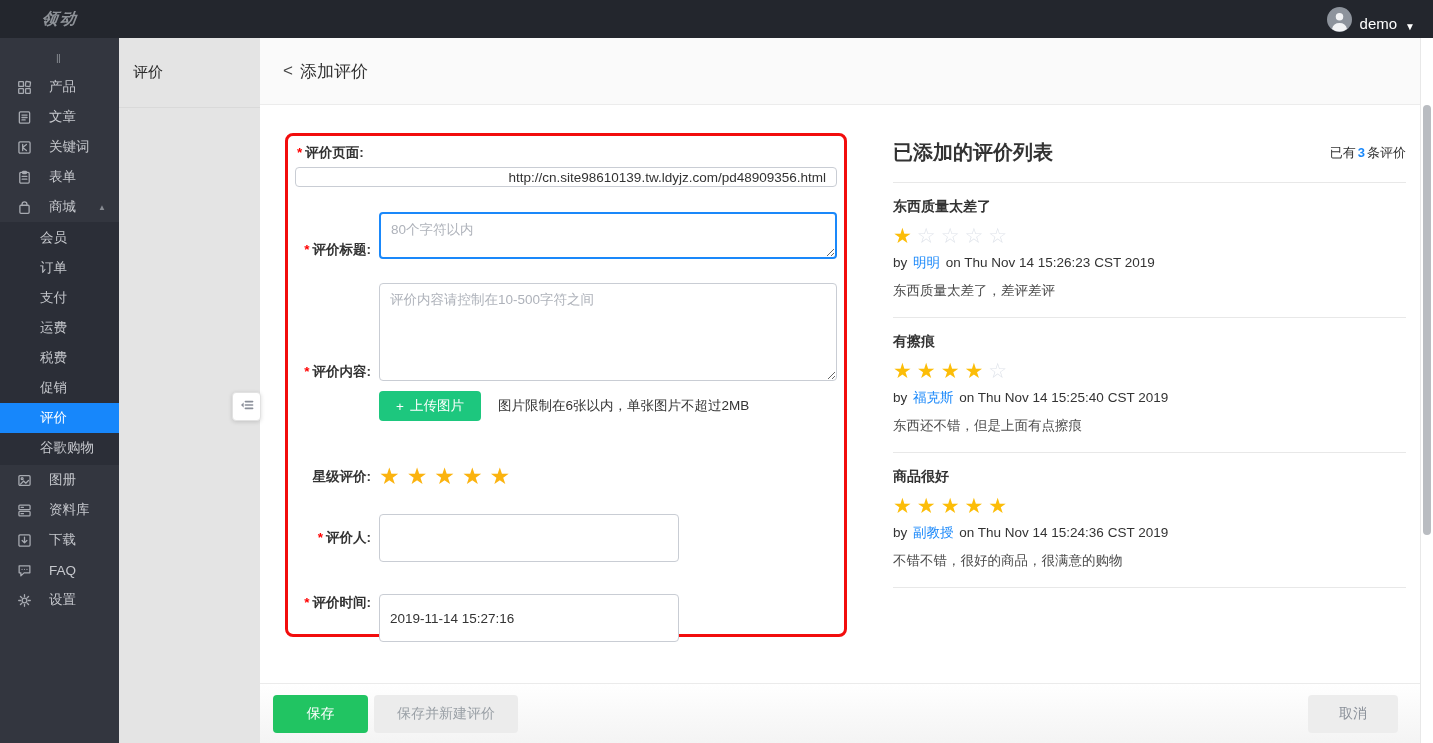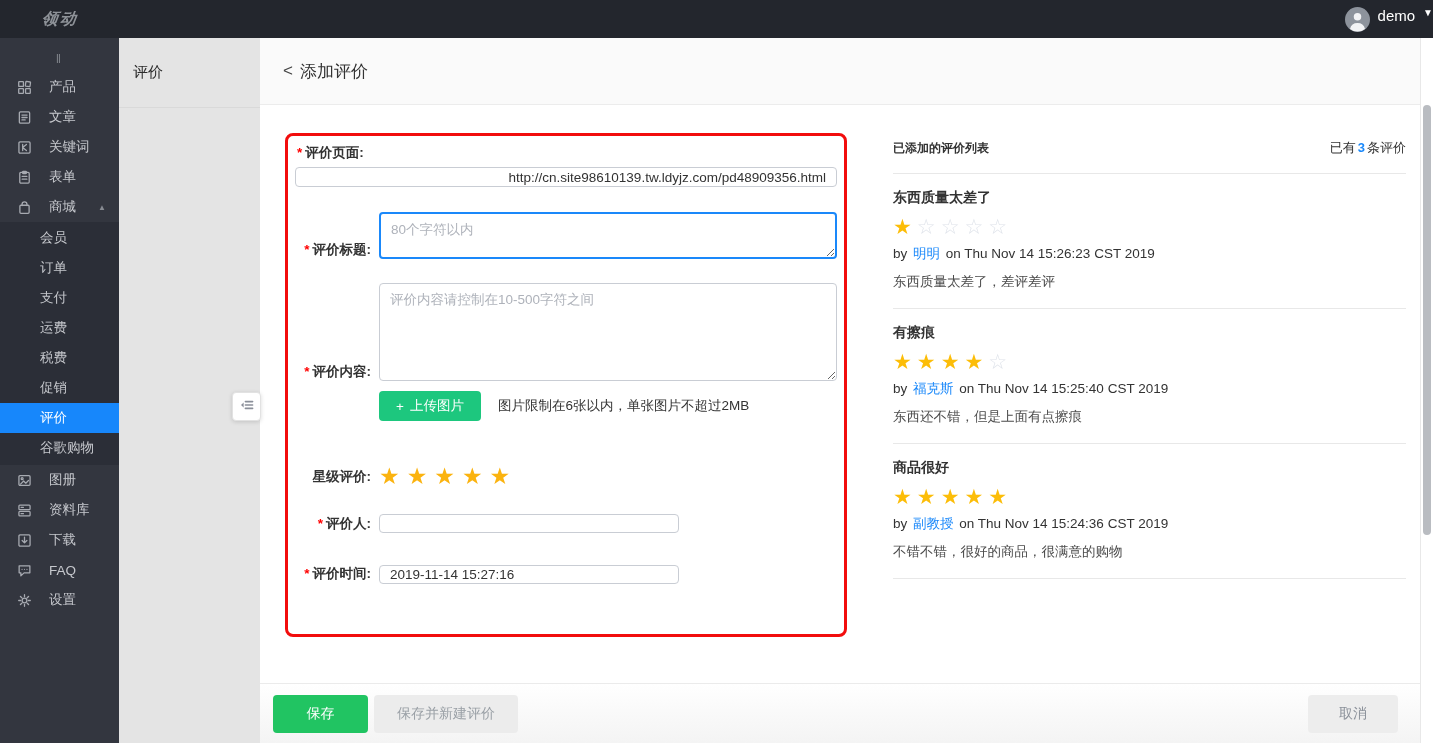--- a/index.html
+++ b/index.html
@@ -4,21 +4,21 @@
 <style>
   * { margin:0; padding:0; box-sizing:border-box; }
   html,body { width:1433px; height:743px; overflow:hidden; }
   body { font-family:"Liberation Sans","DejaVu Sans",sans-serif; background:#fff; color:#333; }
   .app { width:1433px; height:743px; position:relative; display:flex; flex-direction:column; }
 
   
   .topbar { height:38px; background:#23262d; display:flex; align-items:center; justify-content:space-between; flex:0 0 38px; }
   .logo-area { width:119px; display:flex; justify-content:center; }
   .logo { color:#8e9298; font-size:16px; font-weight:bold; font-style:italic; letter-spacing:2px; transform:skewX(-8deg); }
-  .topbar-right { display:flex; align-items:flex-start; gap:8px; cursor:pointer; }
+  .topbar-right { display:flex; align-items:flex-end; gap:8px; padding-right:18px; cursor:pointer; }
   .avatar { width:25px; height:25px; display:block; }
   .username { color:#fff; font-size:15px; }
   .caret { color:#fff; font-size:10px; }
 
   
   .body { flex:1; display:flex; position:relative; min-height:0; }
 
   
   .sidebar { width:119px; background:#33363f; color:#c6c8cd; flex:0 0 119px; overflow:hidden; }
   .collapse { height:28px; margin-top:6px; display:flex; align-items:center; justify-content:center; color:#7d8188; font-size:13px; letter-spacing:2px; cursor:pointer; }
@@ -65,26 +65,26 @@
   .row-content { margin-top:24px; }
   .row-upload { margin-top:10px; align-items:center; }
   .btn-upload { background:var(--green,#1dc77e); color:#fff; border:none; border-radius:4px; height:30px; padding:0 17px; font-size:13.5px; cursor:pointer; display:inline-flex; align-items:center; gap:6px; font-family:inherit; }
   .upload-hint { font-size:13.5px; color:#333; margin-left:17px; }
   .row-stars { margin-top:44px; align-items:center; }
   .row-stars .flabel { padding-top:0; }
   .fstar { font-size:23px; color:var(--star-empty,#dfe3ea); margin-right:7px; cursor:pointer; line-height:1; }
   .fstar.on { color:var(--star-gold,#fbb30f); }
   .row-reviewer { margin-top:26px; align-items:center; }
   .row-time { margin-top:32px; align-items:flex-start; }
-  .small-input { width:300px; height:19px; }
+  .small-input { width:300px; height:48px; }
 
   
   .review-panel { flex:1; margin-left:46px; padding-right:14px; min-width:0; }
   .panel-head { display:flex; justify-content:space-between; align-items:center; padding:34px 0 16px; border-bottom:1px solid #e8e8e8; }
-  .panel-head h2 { font-size:12px; font-weight:bold; color:#333; }
+  .panel-head h2 { font-size:20px; font-weight:bold; color:#333; }
   .count { font-size:13px; color:#333; }
   .count b { color:var(--link,#1a88fa); padding:0 2px; }
   .review { padding:15px 0 17px; border-bottom:1px solid #e8e8e8; }
   .rtitle { font-size:14px; font-weight:bold; color:#333; }
   .rstars { margin-top:9px; line-height:1; }
   .rstar { font-size:21px; margin-right:5px; color:var(--star-empty,#dfe3ea); }
   .rstar.on { color:var(--star-gold-list,#fcbd08); }
   .rby { margin-top:8px; font-size:13.5px; color:#333; }
   .rname { color:var(--link,#1a88fa); text-decoration:none; cursor:pointer; padding:0 2px; }
   .rbody { margin-top:10px; font-size:13.5px; color:#4b4b4b; }

